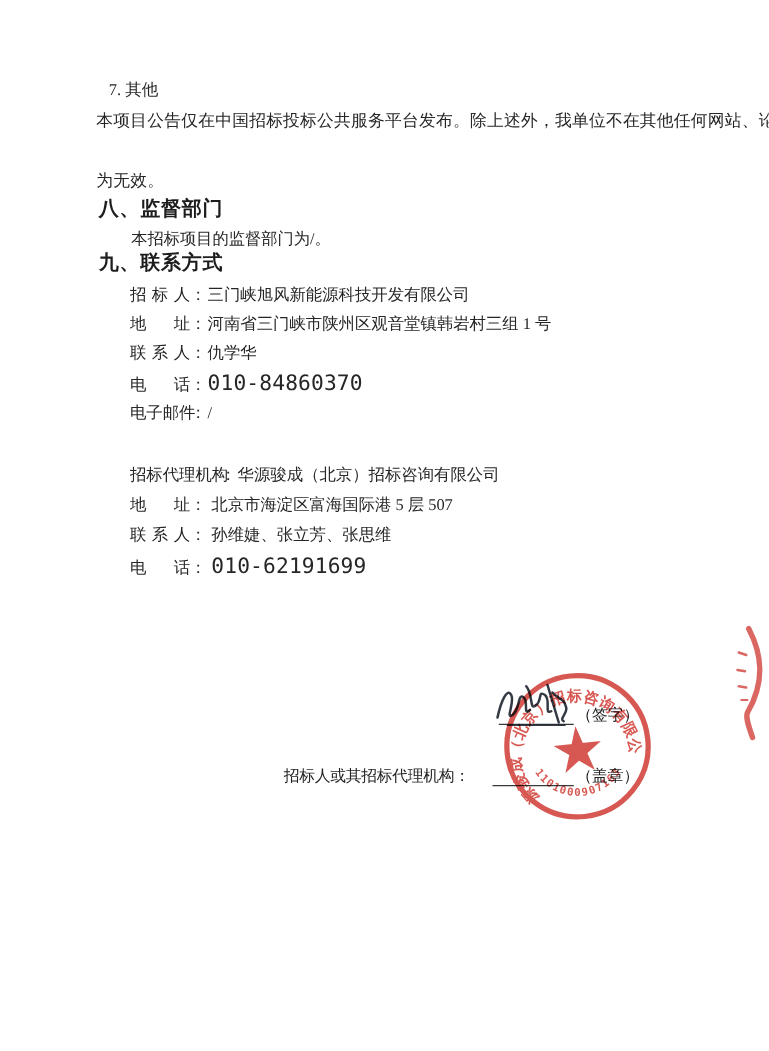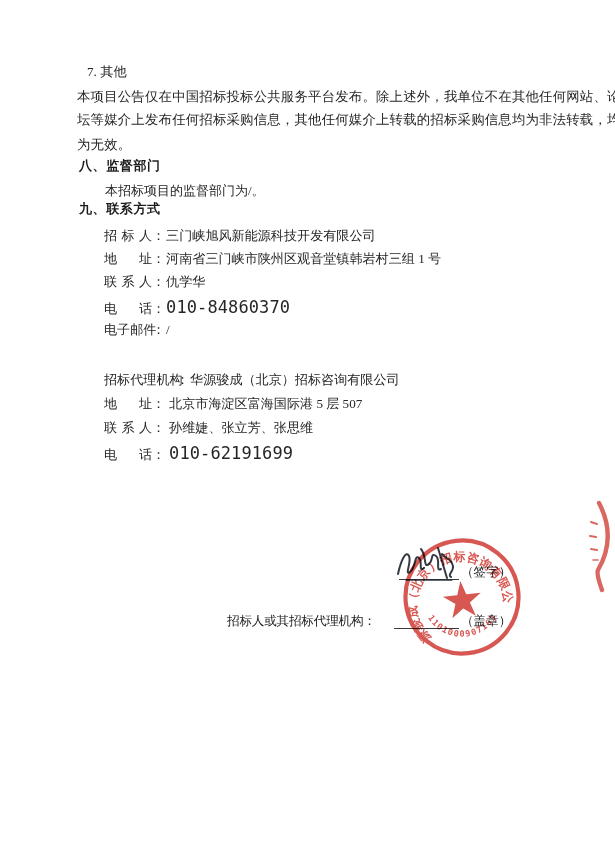--- a/index.html
+++ b/index.html
@@ -6,21 +6,21 @@
   #page{
     position:relative;width:615px;height:841px;background:#ffffff;
     overflow:hidden;
     font-family:"Liberation Serif","DejaVu Serif",serif;
     color:#262626;
   }
   .abs{position:absolute;white-space:nowrap;}
   .t7{left:87px;top:63px;font-size:13.2px;}
   .para{left:77px;width:442px;font-size:13.4px;text-align:justify;text-align-last:justify;letter-spacing:.2px;}
   .para.last{text-align:left;text-align-last:left;}
-  .h2{left:79px;font-size:13px;font-weight:700;letter-spacing:.6px;color:#1d1d1d;}
+  .h2{left:79px;font-size:16px;font-weight:700;letter-spacing:.6px;color:#1d1d1d;}
   .sub{left:105px;font-size:13px;}
   .crow{left:104px;font-size:13.1px;}
   .crow .lbl{display:inline-block;width:48px;text-align:justify;text-align-last:justify;font-family:Liberation Mono, monospace;}
   .crow .lbl-wide{display:inline-block;width:72px;text-align:justify;text-align-last:justify;}
   .crow .colon{display:inline-block;}
   .crow .val{margin-left:1px;}
   .crow .val2{margin-left:4px;}
   .latin{font-family:"DejaVu Sans Mono",monospace;font-size:17px;letter-spacing:.1px;}
   .sigrow{font-size:12.6px;letter-spacing:-0.2px;color:#222;}
   .uline{position:absolute;border-bottom:1.2px solid #3a3a3a;height:15px;}
@@ -30,21 +30,20 @@
   .sig-ink{position:absolute;left:394px;top:542px;}
 </style>
 </head>
 <body>
 
 <div id="page">
 
   <div class="abs t7"></div>
   <div class="abs t7" style="top:63px">7. 其他</div>
   <div class="abs para" style="top:88px">本项目公告仅在中国招标投标公共服务平台发布。除上述外，我单位不在其他任何网站、论</div>
-  <div class="abs para" style="top:111px">坛等媒介上发布任何招标采购信息，其他任何媒介上转载的招标采购信息均为非法转载，均</div>
   <div class="abs para last" style="top:136px">为无效。</div>
 
   <div class="abs h2" style="top:157px">八、监督部门</div>
   <div class="abs sub" style="top:182px">本招标项目的监督部门为/。</div>
 
   <div class="abs h2" style="top:200px">九、联系方式</div>
 
   <div class="abs crow" style="top:227px"><span class="lbl">招标人</span><span class="colon">：</span><span class="val">三门峡旭风新能源科技开发有限公司</span></div>
   <div class="abs crow" style="top:250px"><span class="lbl">地址</span><span class="colon">：</span><span class="val">河南省三门峡市陕州区观音堂镇韩岩村三组 1 号</span></div>
   <div class="abs crow" style="top:273px"><span class="lbl">联系人</span><span class="colon">：</span><span class="val">仇学华</span></div>

